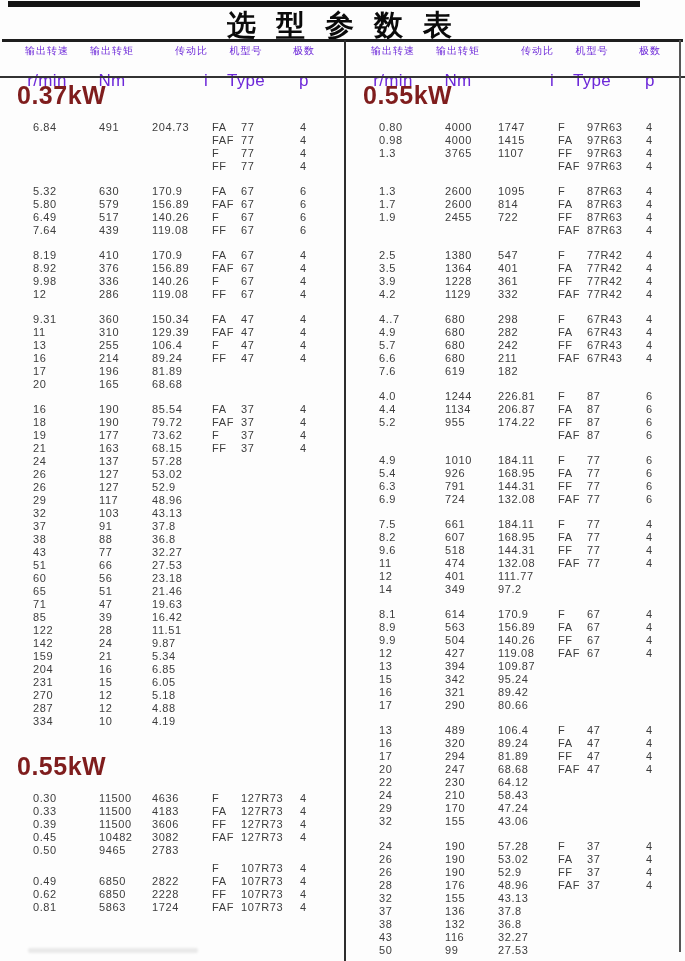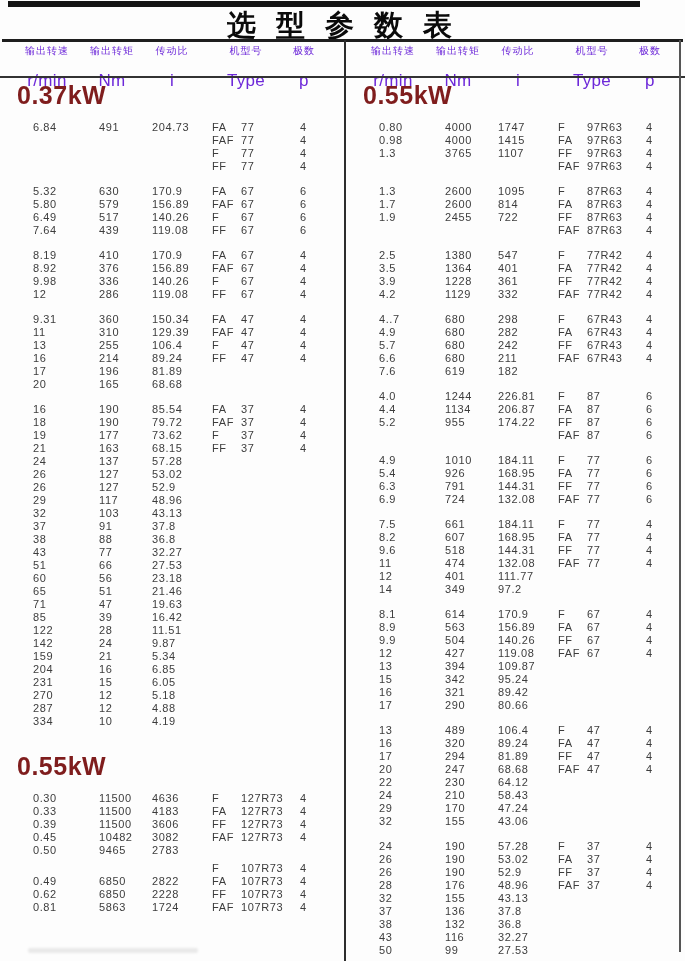--- a/index.html
+++ b/index.html
@@ -19,21 +19,21 @@
   .divider-right{position:absolute;top:40px;left:679px;width:2px;height:912px;background:#555555;}
 
   .header-half{position:absolute;top:44px;height:32px;}
   #header-left{left:0;width:344px;}
   #header-right{left:346px;width:333px;}
   .hcell{position:absolute;top:0;text-align:center;color:#6d28d9;}
   .hcn{display:block;font-size:10px;letter-spacing:1px;}
   .hunit{display:block;font-size:17px;margin-top:13px;letter-spacing:0.3px;}
   .h1{left:8px;width:78px;}
   .h2{left:72px;width:80px;}
-  .h3{left:136px;width:72px;}
+  .h3{left:136px;width:72px;text-align:right;}
   .h4{left:208px;width:76px;}
   .h5{left:279px;width:50px;}
 
   .col{position:absolute;top:79px;}
   #col-left{left:0;width:344px;}
   #col-right{left:346px;width:333px;}
 
   .section-heading{
     font-size:25px;font-weight:bold;color:#7f1d1d;
     margin:2px 0 11px 17px;letter-spacing:0.5px;

